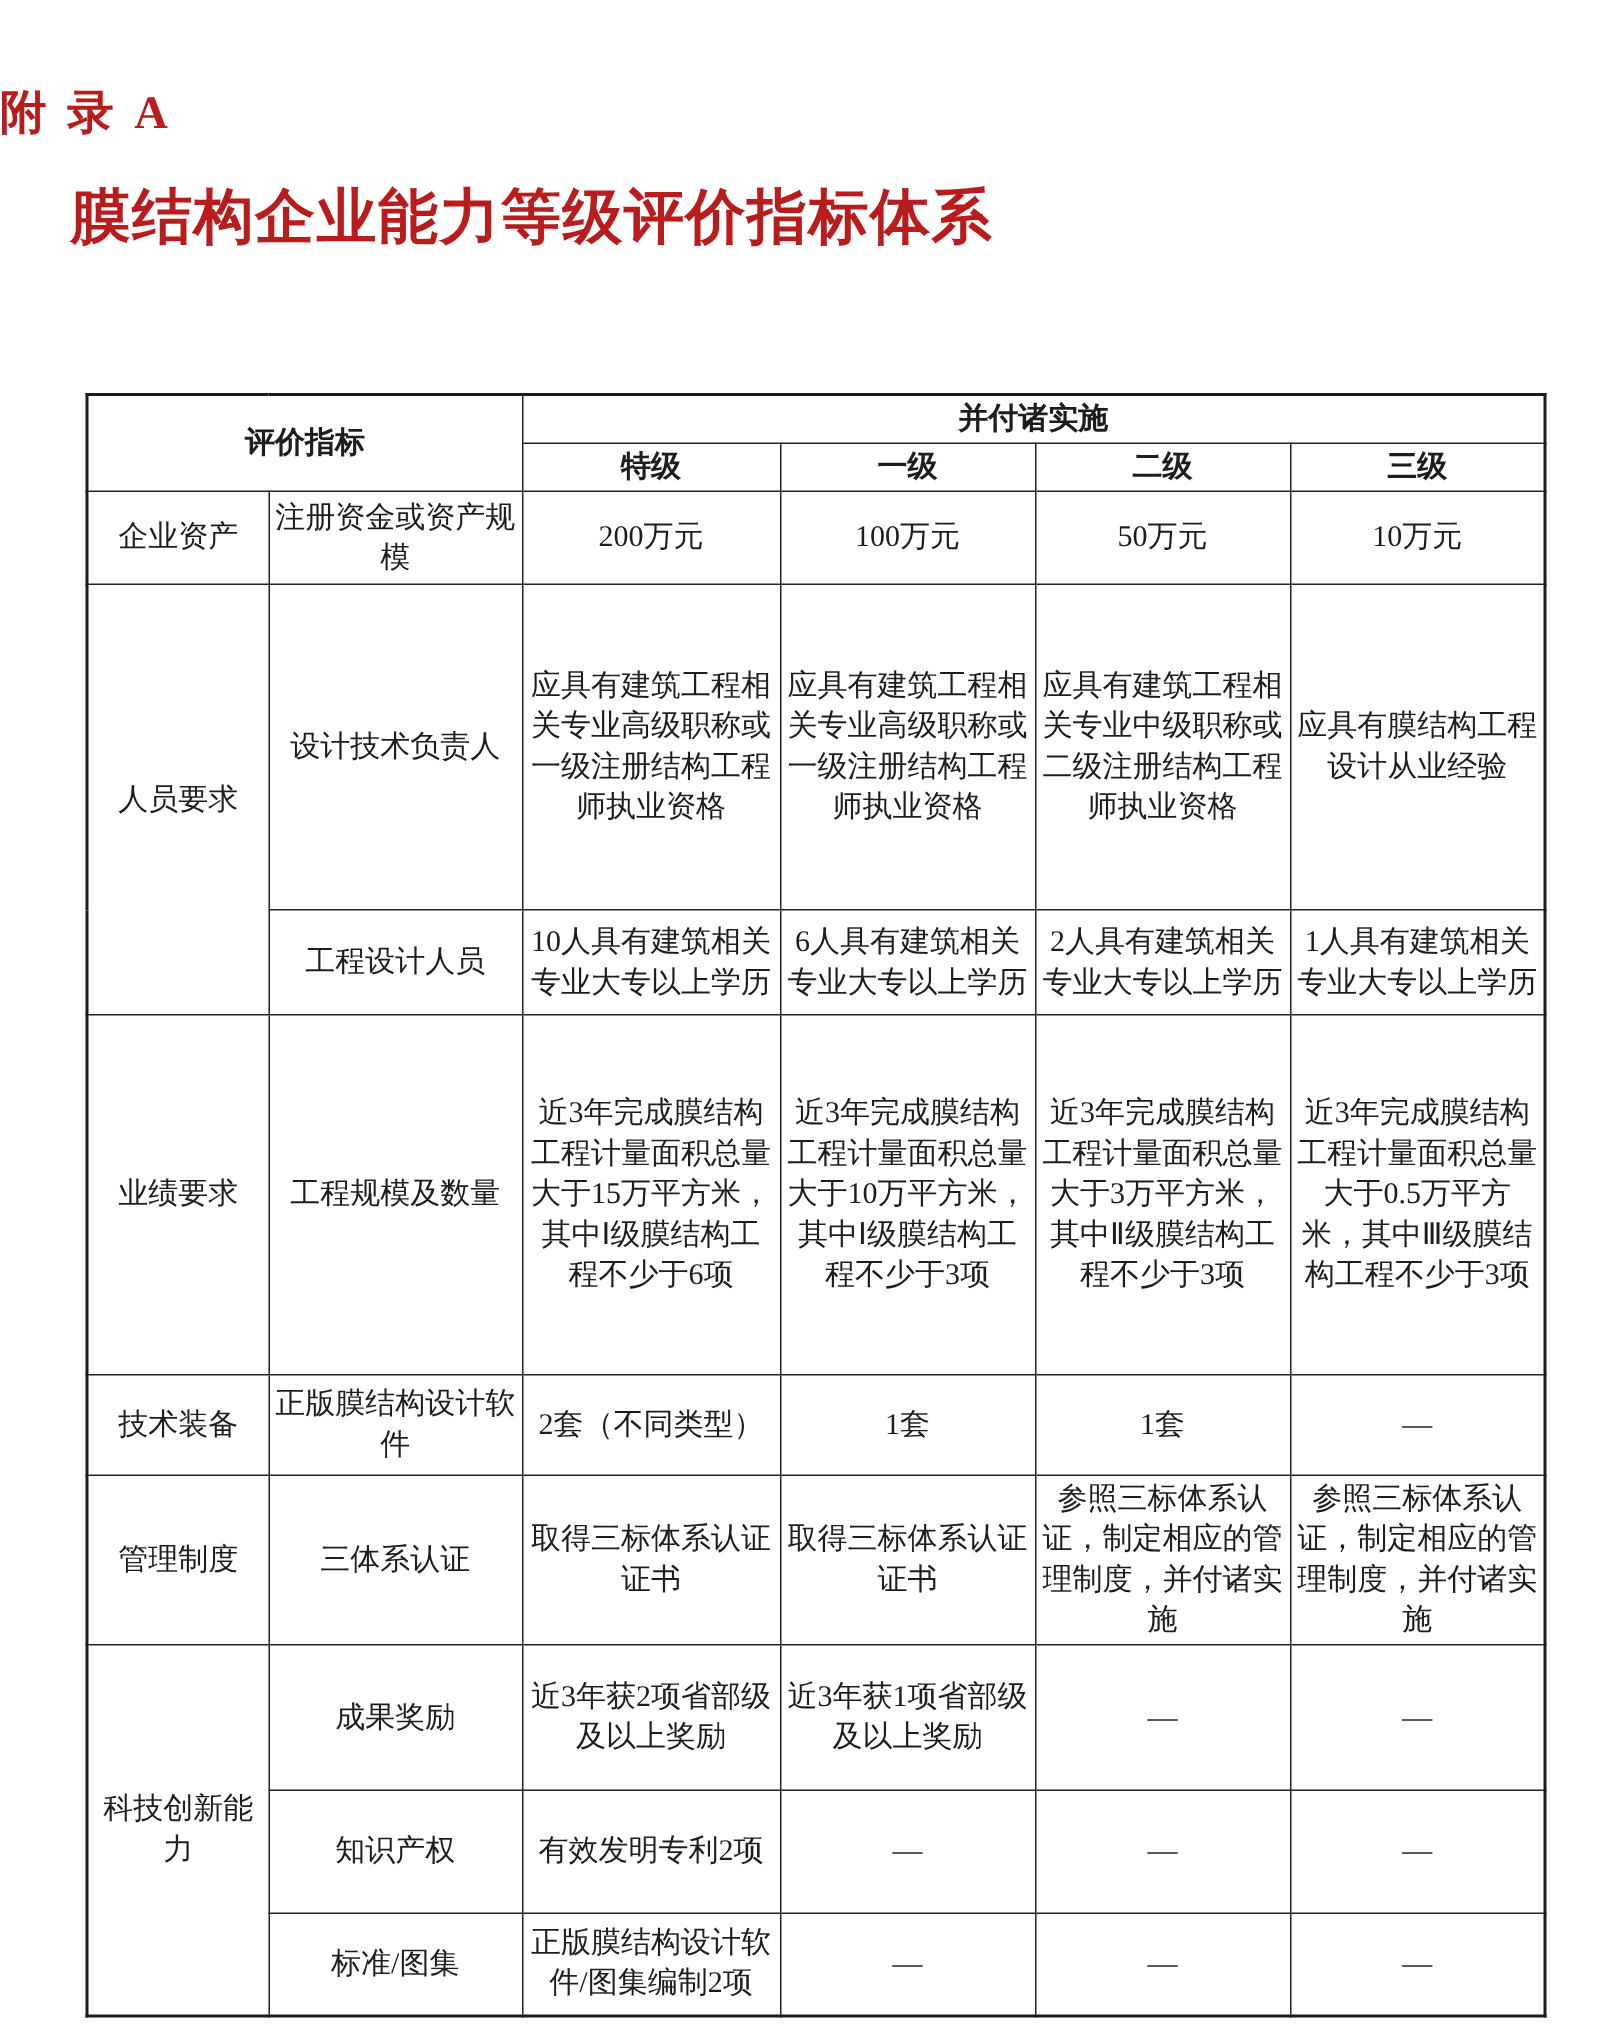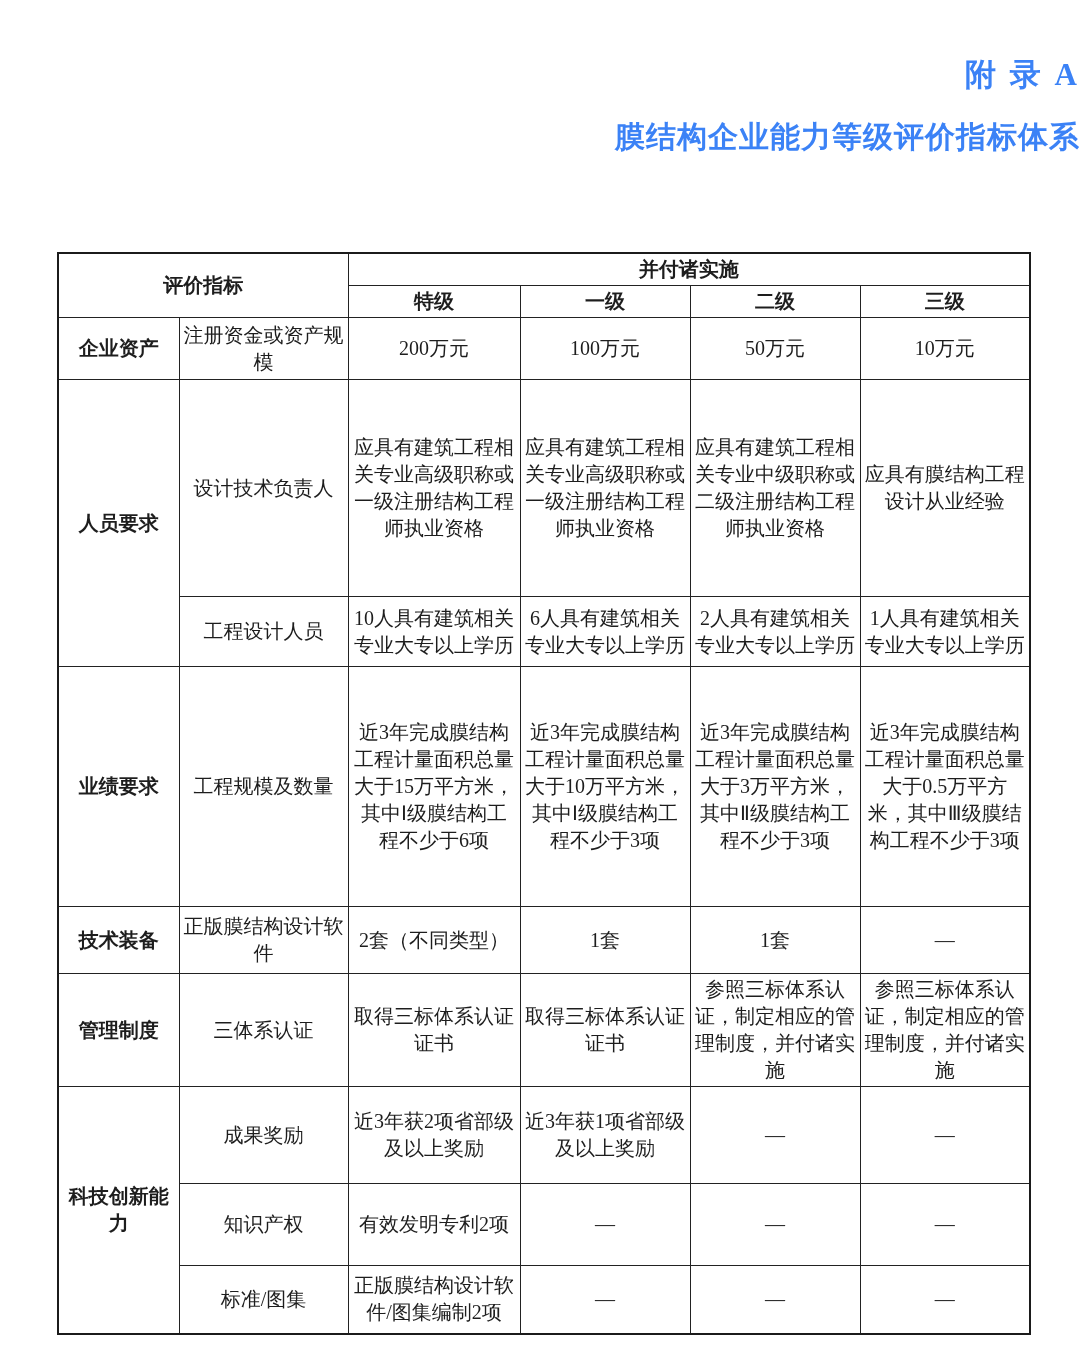--- a/index.html
+++ b/index.html
@@ -10,51 +10,51 @@
   .page {
     position: relative;
     width: 1080px;
     height: 1359px;
     background: #ffffff;
     color: #161616;
     font-family: "Liberation Serif", serif;
     overflow: hidden;
   }
   .ttl {
-    text-align: right;
+    text-align: left;
     font-weight: bold;
-    color: #3b82f6;
+    color: #b91c1c;
     margin: 0;
   }
   .appendix-title   { padding-top: 54px; font-size: 31px; letter-spacing: 3px; }
-  .doc-title        { padding-top: 21px; font-size: 30px; letter-spacing: 1px; }
+  .doc-title        { padding-top: 21px; font-size: 40px; letter-spacing: 1px; margin-left: 47px; }
   .table-caption    { padding-top: 24px; font-size: 28px; letter-spacing: 1px; }
 
   table.eval {
     position: absolute;
     left: 57px;
-    top: 252px;
+    top: 262px;
     width: 972px;
     border-collapse: collapse;
     table-layout: fixed;
     border: 2.5px solid #1b1b1b;
   }
   table.eval td {
     border: 1.6px solid #222222;
     text-align: center;
     vertical-align: middle;
     font-size: 20px;
     line-height: 27px;
     padding: 2px 4px;
     color: #1d1d1d;
     word-break: break-all;
     overflow: hidden;
   }
   td.hd  { font-weight: bold; line-height: 26px; }
-  td.grp { font-weight: bold; padding: 2px 11px; line-height: 30px; }
+  td.grp { font-weight: normal; padding: 2px 11px; line-height: 30px; }
   td.ind { font-weight: normal; padding: 2px 15px; line-height: 30px; }
   td.v   { padding: 2px 21px; color: #2a2a2a; }
 </style>
 </head>
 <body>
 
 <div class="page">
 
   <h1 class="ttl appendix-title">附 录 A</h1>
   <h2 class="ttl doc-title">膜结构企业能力等级评价指标体系</h2>

